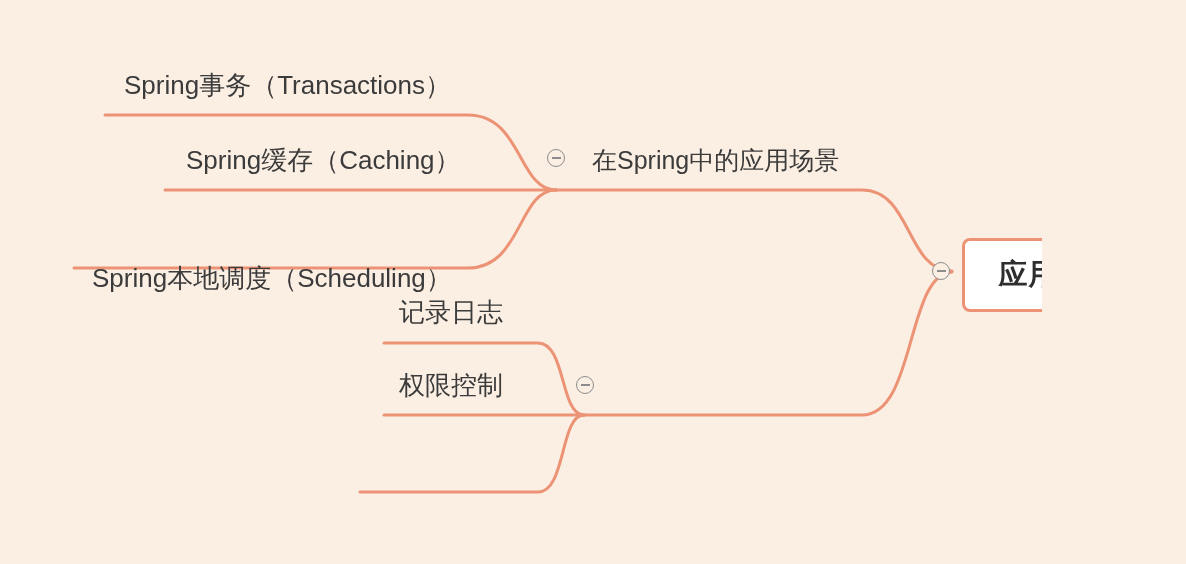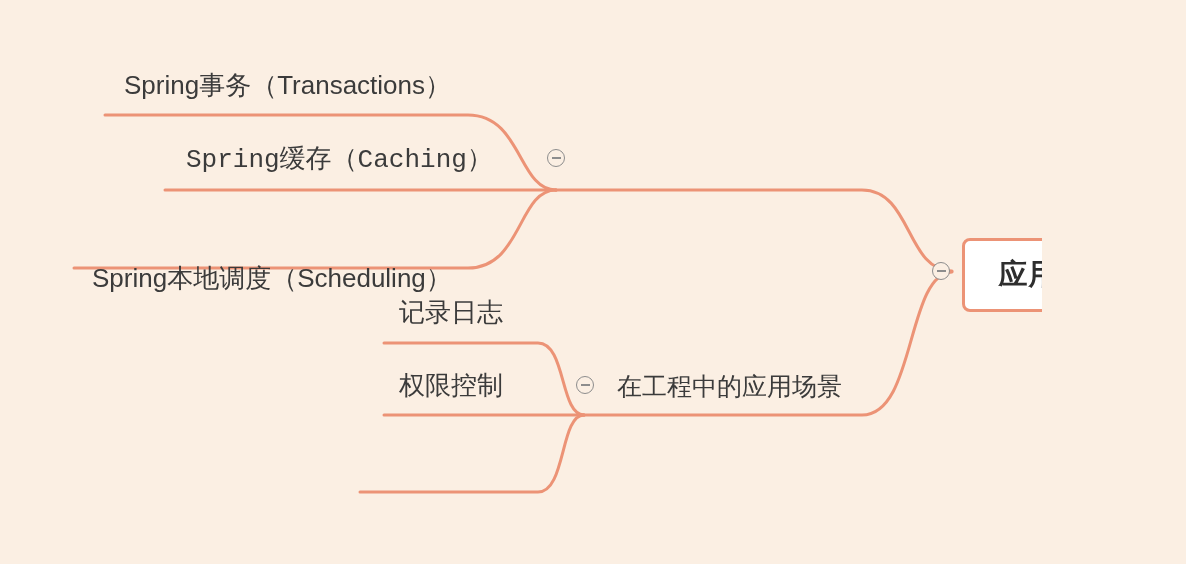--- a/index.html
+++ b/index.html
@@ -73,32 +73,32 @@
     <path d="M 384 343 H 538 C 566 343 560 415 584 415"></path>
     <path d="M 384 415 H 584"></path>
     <path d="M 360 492 H 538 C 566 492 560 415 584 415"></path>
     <path d="M 584 415 H 862 C 916 415 906 274 952 272"></path>
 
     <path d="M 1155 268 C 1172 266 1177 259 1186 253"></path>
   </svg>
 
   <div class="label" style="left:124px; top:71px;">Spring事务（Transactions）</div>
 
-  <div class="label" style="left:186px; top:146px;font-family:Liberation Mono, monospace;">Spring缓存（Caching）</div>
+  <div class="label" style="left:186px; top:146px;">Spring缓存（Caching）</div>
 
   <div class="label" style="left:92px; top:223px;margin-top:41px;">Spring本地调度（Scheduling）</div>
 
   <span class="collapse" style="left:547px; top:149px;"></span>
+  <div class="label branch-label" style="left:592px; top:146px;">在Spring中的应用场景</div>
 
   <div class="label" style="left:399px; top:298px;">记录日志</div>
 
   <div class="label" style="left:399px; top:371px;">权限控制</div>
 
 
   <span class="collapse" style="left:576px; top:376px;"></span>
-  <div class="label branch-label" style="left:617px; top:372px;">在工程中的应用场景</div>
 
   <span class="collapse" style="left:932px; top:262px;"></span>
   <div class="root-node">
     <span>应用场景</span>
   </div>
 
 </div>
 
 </body></html>

